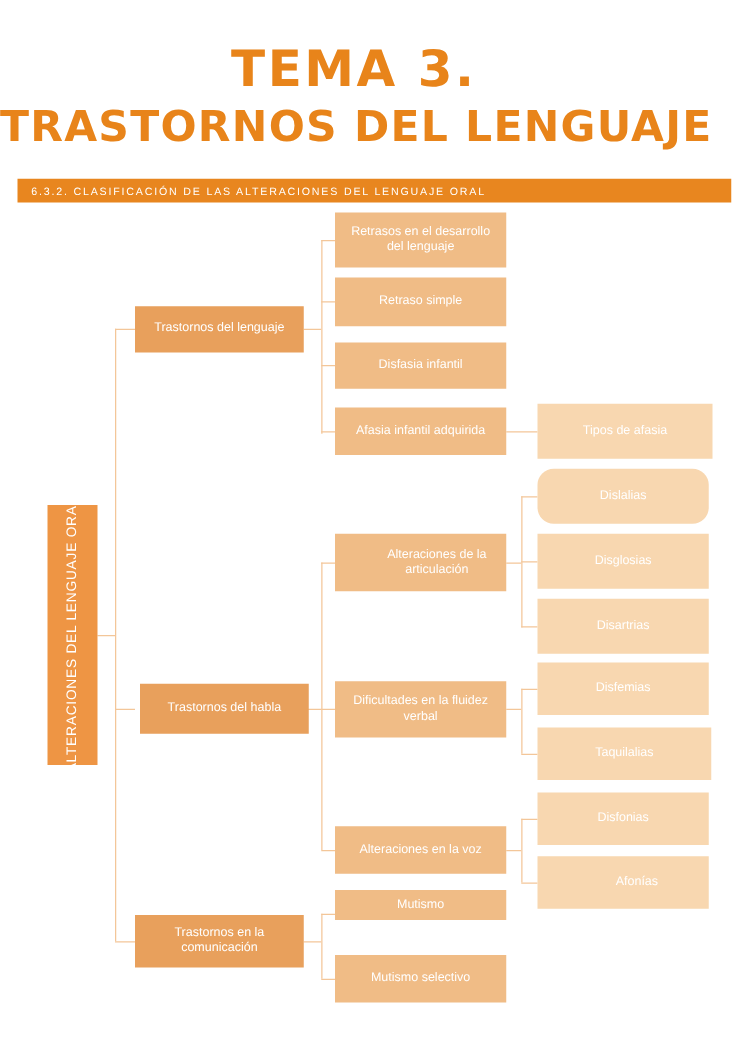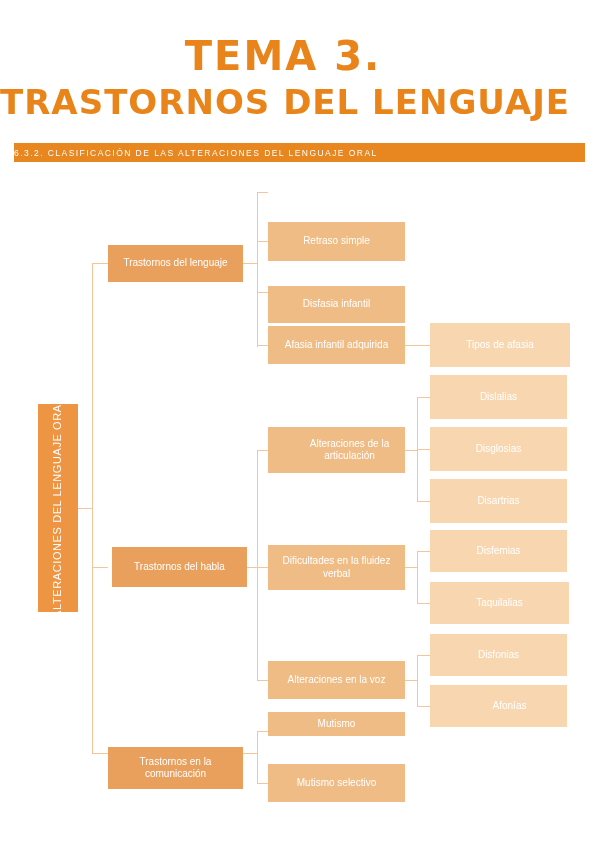--- a/index.html
+++ b/index.html
@@ -35,20 +35,21 @@
   }
   .subtitle-bar{
     position:absolute;left:14px;top:143px;width:571px;height:19px;
     background:#E8861F;
     display:flex;align-items:center;
   }
   .subtitle-text{
     color:#ffffff;
     font-size:8.5px;
     letter-spacing:1.45px;
+    padding-left:11px;
     white-space:nowrap;
     font-weight:400;
   }
 
   
   .node{
     position:absolute;
     box-sizing:border-box;
     display:flex;align-items:center;justify-content:center;
     text-align:center;
@@ -137,30 +138,33 @@
   </div>
 
   <div class="node lvl2" style="left:108px;top:245px;width:135px;height:37px;">
     <span>Trastornos del lenguaje</span>
   </div>
 
   <div class="node lvl2" style="left:112px;top:547px;width:135px;height:40px;">
     <span>Trastornos del habla</span>
   </div>
 
-  <div class="node lvl2" style="left:108px;top:732px;width:135px;height:42px;margin-top:15px;">
+  <div class="node lvl2" style="left:108px;top:732px;width:135px;height:42px;">
     <span>Trastornos en la comunicación</span>
   </div>
 
+  <div class="node lvl3" style="left:268px;top:170px;width:137px;height:44px;">
+    <span>Retrasos en el desarrollo del lenguaje</span>
+  </div>
 
   <div class="node lvl3" style="left:268px;top:222px;width:137px;height:39px;">
     <span>Retraso simple</span>
   </div>
 
-  <div class="node lvl3" style="left:268px;top:274px;width:137px;height:37px;margin-top:12px;">
+  <div class="node lvl3" style="left:268px;top:274px;width:137px;height:37px;">
     <span>Disfasia infantil</span>
   </div>
 
   <div class="node lvl3" style="left:268px;top:326px;width:137px;height:38px;">
     <span>Afasia infantil adquirida</span>
   </div>
 
   <div class="node lvl4" style="left:430px;top:323px;width:140px;height:44px;">
     <span>Tipos de afasia</span>
   </div>
@@ -170,21 +174,21 @@
   </div>
 
   <div class="node lvl3" style="left:268px;top:545px;width:137px;height:45px;">
     <span>Dificultades en la fluidez verbal</span>
   </div>
 
   <div class="node lvl3" style="left:268px;top:661px;width:137px;height:38px;">
     <span>Alteraciones en la voz</span>
   </div>
 
-  <div class="node lvl4" style="left:430px;top:375px;width:137px;height:44px;">
+  <div class="node lvl4" style="left:430px;top:375px;width:137px;height:44px;border-radius:13px;">
     <span>Dislalias</span>
   </div>
   <div class="node lvl4" style="left:430px;top:427px;width:137px;height:44px;">
     <span>Disglosias</span>
   </div>
   <div class="node lvl4" style="left:430px;top:479px;width:137px;height:44px;">
     <span>Disartrias</span>
   </div>
 
   <div class="node lvl4" style="left:430px;top:530px;width:137px;height:42px;">

